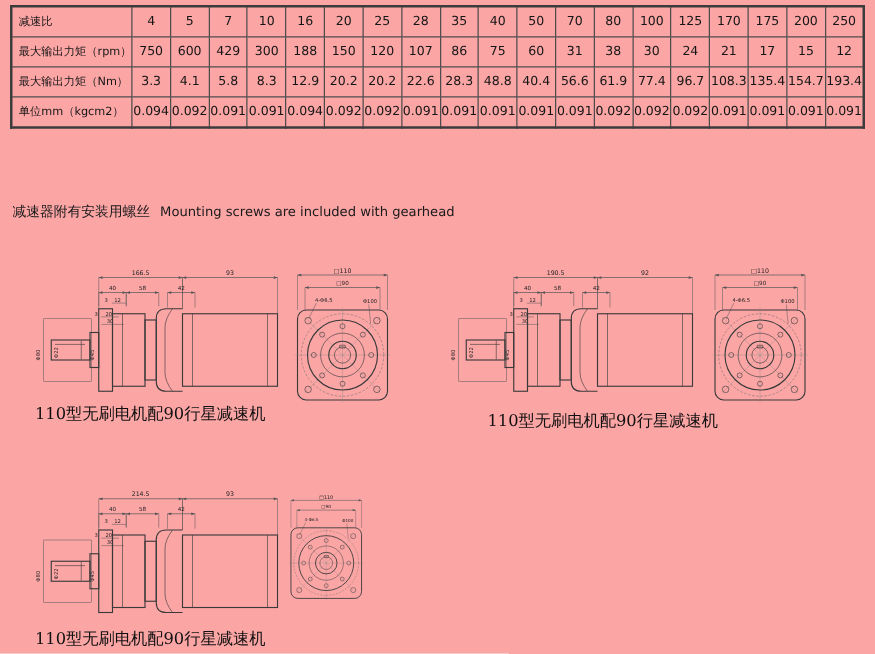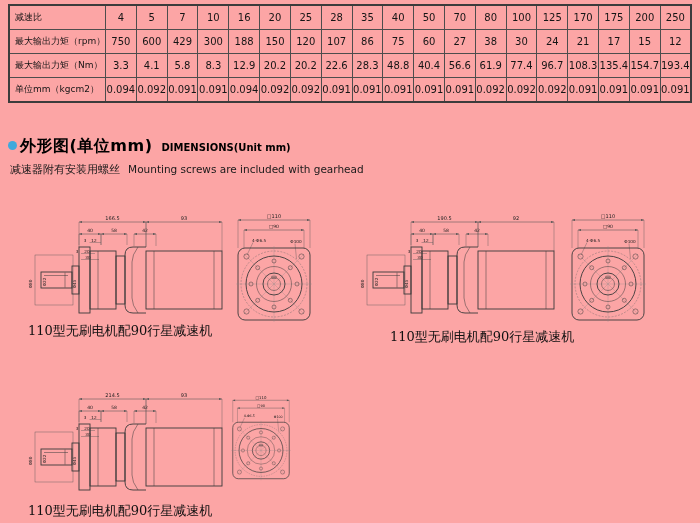--- a/index.html
+++ b/index.html
@@ -67,21 +67,21 @@
           <td>600</td>
           <td>429</td>
           <td>300</td>
           <td>188</td>
           <td>150</td>
           <td>120</td>
           <td>107</td>
           <td>86</td>
           <td>75</td>
           <td>60</td>
-          <td>27</td>
+          <td>31</td>
           <td>38</td>
           <td>30</td>
           <td>24</td>
           <td>21</td>
           <td>17</td>
           <td>15</td>
           <td>12</td>
         </tr>
         <tr>
           <td class="lbl">最大输出力矩（Nm）</td>
@@ -123,24 +123,20 @@
           <td>0.092</td>
           <td>0.092</td>
           <td>0.091</td>
           <td>0.091</td>
           <td>0.091</td>
           <td>0.091</td>
         </tr>
       </tbody>
   </table>
 
-  <div class="sec-head">
-    <span class="bullet" style="background: rgb(63, 169, 220);"></span><span class="sec-cn">外形图(单位mm)</span>
-    <span class="sec-en">DIMENSIONS(Unit mm)</span>
-  </div>
   <div class="note">
     <span class="note-cn">减速器附有安装用螺丝</span>
     <span class="note-en">Mounting screws are included with gearhead</span>
   </div>
 
   <div class="slot" id="side-0" style="left:28px;top:208px"><svg width="200" height="122" viewBox="0 0 200 122">
         <line class="dl" x1="51" y1="14" x2="118" y2="14"></line>
         <polygon class="ar" points="51,14 54,12.9 54,15.1"></polygon>
         <polygon class="ar" points="118,14 115,12.9 115,15.1"></polygon>
         <line class="el" x1="51" y1="14" x2="51" y2="39"></line>

